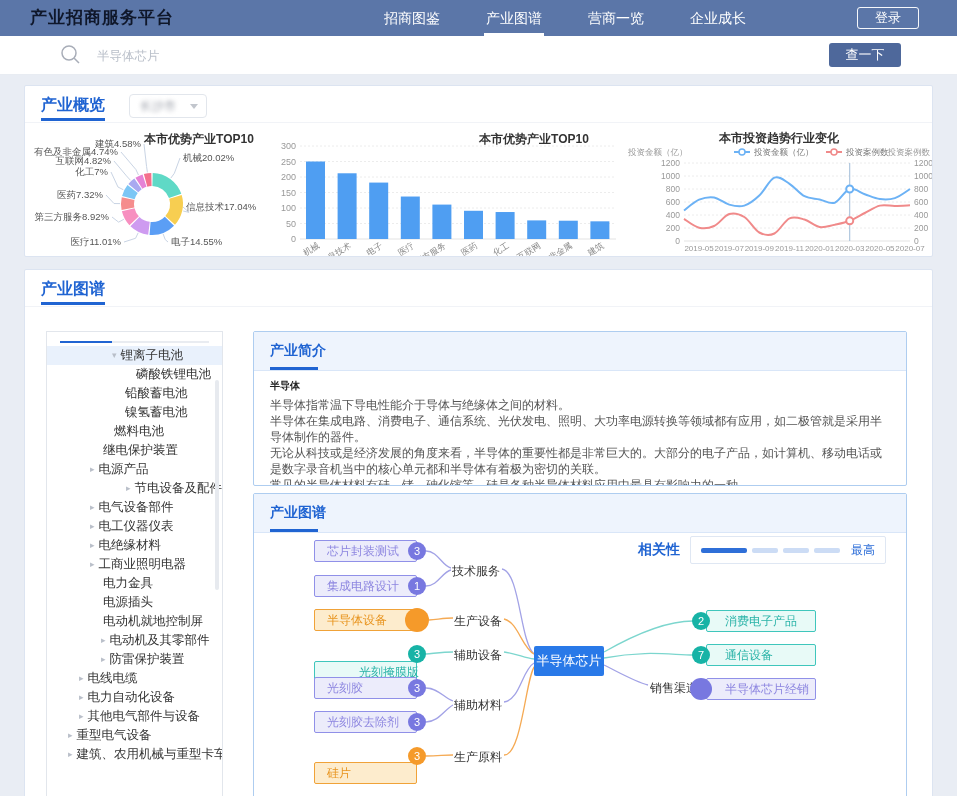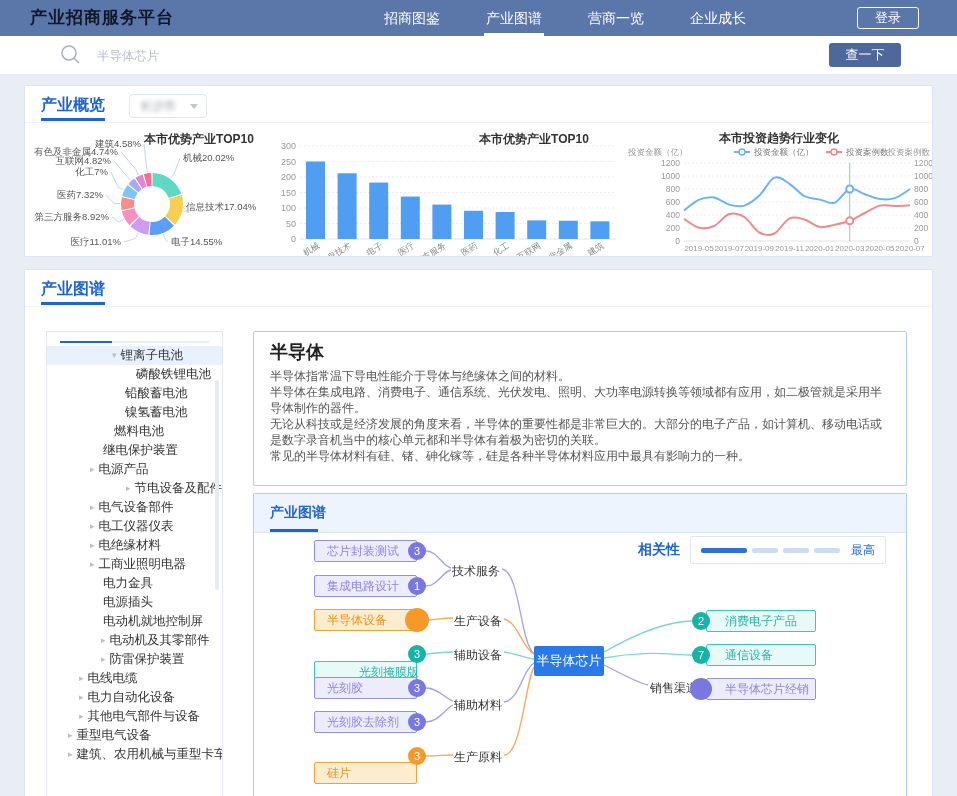--- a/index.html
+++ b/index.html
@@ -46,21 +46,21 @@
   .tree-caret{color:#b9bfc9;font-size:9px;margin-right:4px;display:inline-block;vertical-align:1px;}
   .tree-scroll{position:absolute;right:3px;top:48px;width:4px;height:210px;background:#e7eaef;border-radius:2px;}
   
   .inner-box{position:absolute;left:228px;width:654px;border:1px solid #aecdf0;border-radius:2px;background:#fff;box-sizing:border-box;overflow:hidden;}
   #intro-box{top:61px;height:155px;}
   #graph-box{top:223px;height:312px;}
   .box-header{position:relative;height:38px;background:#eef4fd;border-bottom:1px solid #d9e6f8;}
   .box-title{position:absolute;left:16px;top:10px;font-size:14px;font-weight:bold;color:#2064d2;}
   .box-underline{position:absolute;left:16px;bottom:0;width:48px;height:3px;background:#2064d2;}
   .intro-body{padding:8px 16px 0 16px;}
-  .intro-heading{font-size:18px;font-weight:bold;color:#222;margin:0 0 4px 0;}
+  .intro-heading{font-size:10px;font-weight:bold;color:#222;margin:0 0 4px 0;}
   .intro-p{font-size:12px;color:#555;line-height:16px;margin:0;}
   
   #graph-area{position:absolute;left:8px;top:38px;width:644px;height:270px;}
   #graph-edges{position:absolute;left:0;top:0;overflow:visible;}
   .gnode{position:absolute;height:22px;line-height:20px;font-size:12px;border-radius:2px;border:1px solid;box-sizing:border-box;width:103px;padding-left:12px;cursor:pointer;white-space:nowrap;}
   .gnode.right{width:110px;padding-left:18px;}
   .gnode.purple{border-color:#9090e8;background:#ececfb;color:#8d86e0;}
   .gnode.orange{border-color:#f0a238;background:#fdeccd;color:#e8941f;}
   .gnode.teal{border-color:#3fc6bc;background:#e8faf7;color:#2ab3a8;}
   .gbadge{position:absolute;width:18px;height:18px;border-radius:50%;color:#fff;font-size:11px;text-align:center;line-height:18px;cursor:pointer;}
@@ -258,20 +258,24 @@
         <div class="tree-item" style="padding-left: 32px;"><span class="tree-caret">▸</span><span>电线电缆</span></div>
         <div class="tree-item" style="padding-left: 32px;"><span class="tree-caret">▸</span><span>电力自动化设备</span></div>
         <div class="tree-item" style="padding-left: 32px;"><span class="tree-caret">▸</span><span>其他电气部件与设备</span></div>
         <div class="tree-item" style="padding-left: 21px;"><span class="tree-caret">▸</span><span>重型电气设备</span></div>
         <div class="tree-item" style="padding-left: 21px;"><span class="tree-caret">▸</span><span>建筑、农用机械与重型卡车</span></div>
       </div>
     <div class="tree-scroll"></div>
   </div>
 
   <div class="inner-box" id="intro-box">
+    <div class="box-header">
+      <span class="box-title">产业简介</span>
+      <span class="box-underline"></span>
+    </div>
     <div class="intro-body">
       <div class="intro-heading">半导体</div>
       <div id="intro-paragraphs">
           <p class="intro-p">半导体指常温下导电性能介于导体与绝缘体之间的材料。</p>
           <p class="intro-p">半导体在集成电路、消费电子、通信系统、光伏发电、照明、大功率电源转换等领域都有应用，如二极管就是采用半导体制作的器件。</p>
           <p class="intro-p">无论从科技或是经济发展的角度来看，半导体的重要性都是非常巨大的。大部分的电子产品，如计算机、移动电话或是数字录音机当中的核心单元都和半导体有着极为密切的关联。</p>
           <p class="intro-p">常见的半导体材料有硅、锗、砷化镓等，硅是各种半导体材料应用中最具有影响力的一种。</p>
         </div>
 
     </div>

